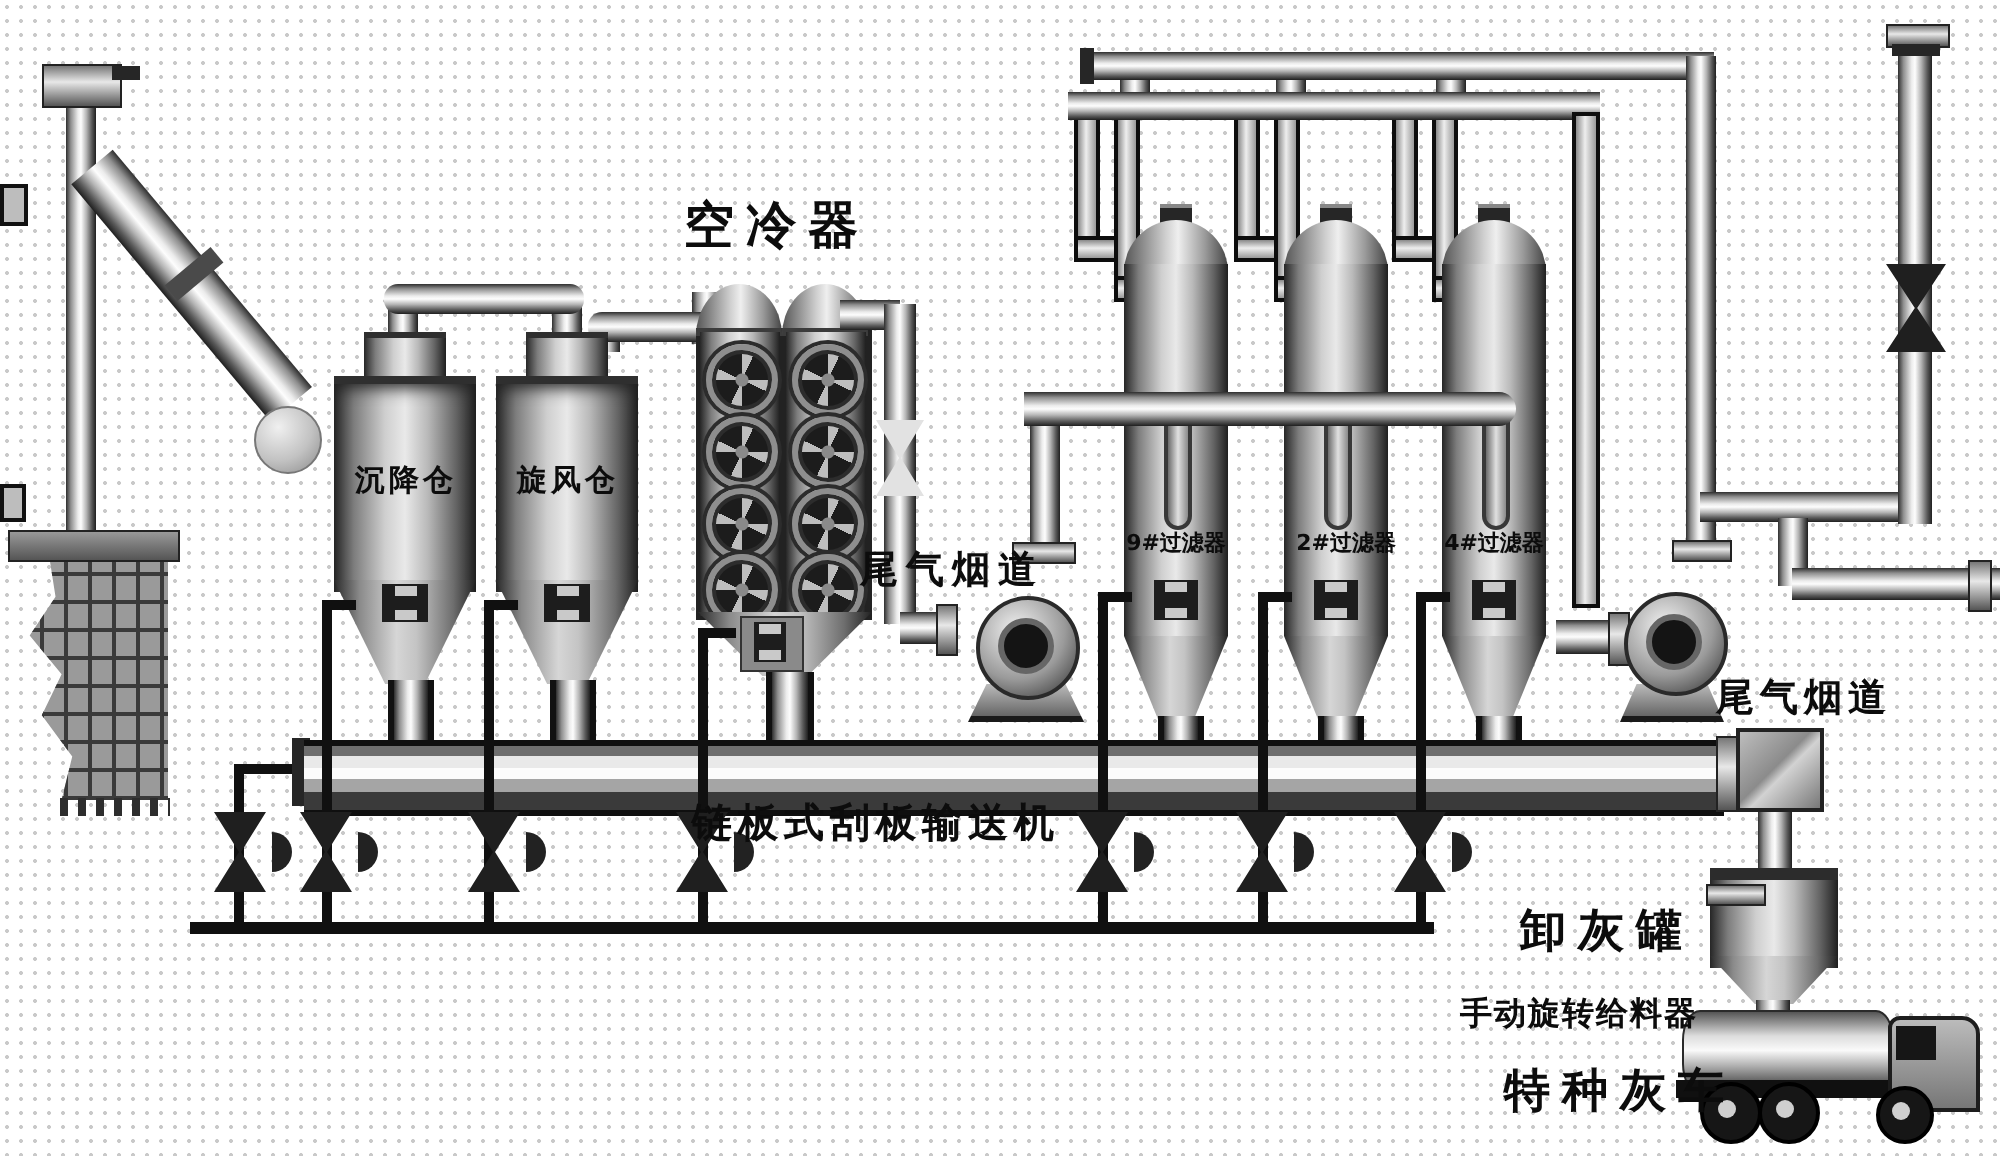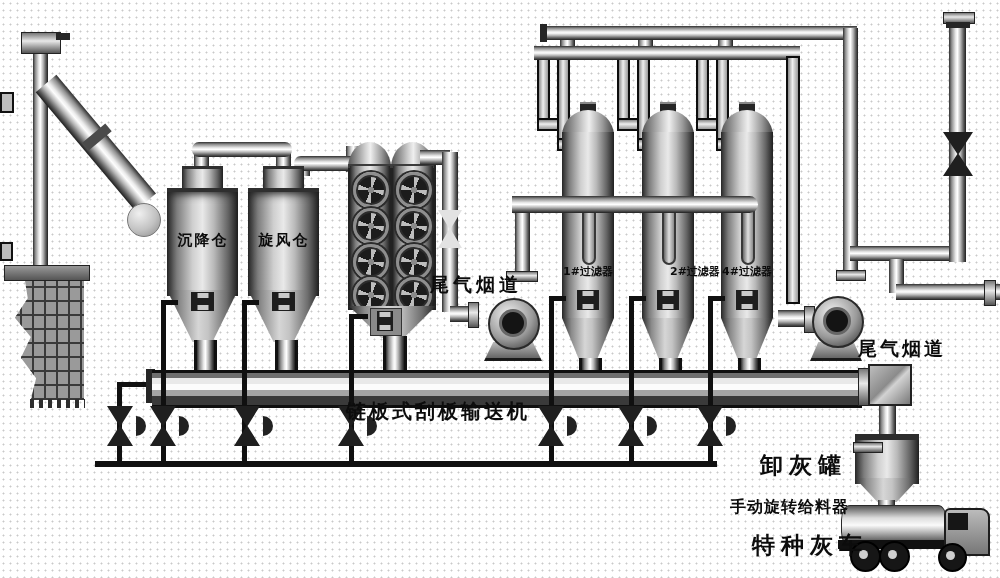--- a/index.html
+++ b/index.html
@@ -228,25 +228,26 @@
   <div class="a vhandle" style="left:263px;top:416px;width:10px;height:20px;z-index:9;"></div>
   <div class="a bowtie" style="left:338px;top:406px;width:26px;height:40px;z-index:9;"></div>
   <div class="a vhandle" style="left:367px;top:416px;width:10px;height:20px;z-index:9;"></div>
   <div class="a bowtie" style="left:538px;top:406px;width:26px;height:40px;z-index:9;"></div>
   <div class="a vhandle" style="left:567px;top:416px;width:10px;height:20px;z-index:9;"></div>
   <div class="a bowtie" style="left:618px;top:406px;width:26px;height:40px;z-index:9;"></div>
   <div class="a vhandle" style="left:647px;top:416px;width:10px;height:20px;z-index:9;"></div>
   <div class="a bowtie" style="left:697px;top:406px;width:26px;height:40px;z-index:9;"></div>
   <div class="a vhandle" style="left:726px;top:416px;width:10px;height:20px;z-index:9;"></div>
 
+  <div class="a lbl" style="left:342px;top:96px;font-size:25px;letter-spacing:6px;">空冷器</div>
   <div class="a lbl" style="left:170px;top:231px;width:66px;text-align:center;font-size:15px;letter-spacing:2px;">沉降仓</div>
   <div class="a lbl" style="left:251px;top:231px;width:66px;text-align:center;font-size:15px;letter-spacing:2px;">旋风仓</div>
   <div class="a lbl" style="left:430px;top:272px;font-size:19px;letter-spacing:4px;">尾气烟道</div>
-  <div class="a lbl" style="left:558px;top:264px;width:60px;text-align:center;font-size:11px;z-index:6;">1#过滤器</div>
-  <div class="a lbl" style="left:638px;top:264px;width:60px;text-align:left;font-size:11px;z-index:6;margin-left:32px;">2#过滤器</div>
+  <div class="a lbl" style="left:558px;top:264px;width:60px;text-align:center;font-size:11px;z-index:6;">9#过滤器</div>
+  <div class="a lbl" style="left:638px;top:264px;width:60px;text-align:right;font-size:11px;z-index:6;">2#过滤器</div>
   <div class="a lbl" style="left:717px;top:264px;width:60px;text-align:center;font-size:11px;z-index:6;">4#过滤器</div>
   <div class="a lbl" style="left:858px;top:336px;font-size:19px;letter-spacing:3px;">尾气烟道</div>
   <div class="a lbl" style="left:346px;top:398px;font-size:20px;letter-spacing:3px;">链板式刮板输送机</div>
   <div class="a lbl" style="left:760px;top:450px;font-size:23px;letter-spacing:6px;">卸灰罐</div>
   <div class="a lbl" style="left:752px;top:530px;font-size:23px;letter-spacing:6px;">特种灰车</div>
   <div class="a lbl" style="left:730px;top:497px;font-size:16px;letter-spacing:1px;">手动旋转给料器</div>
 
 </div>
 
 </body></html>

